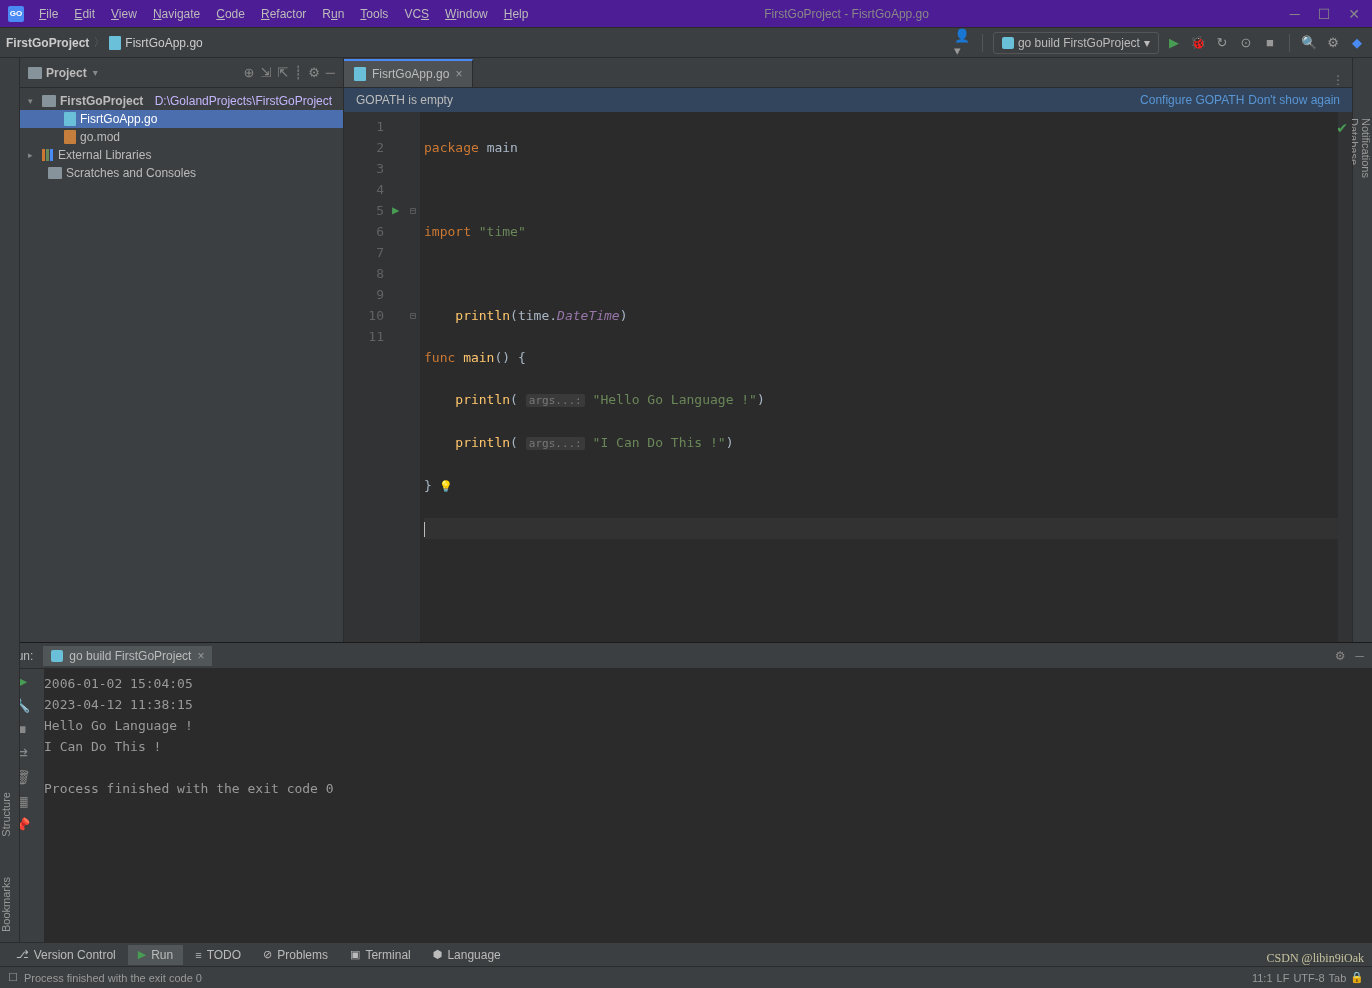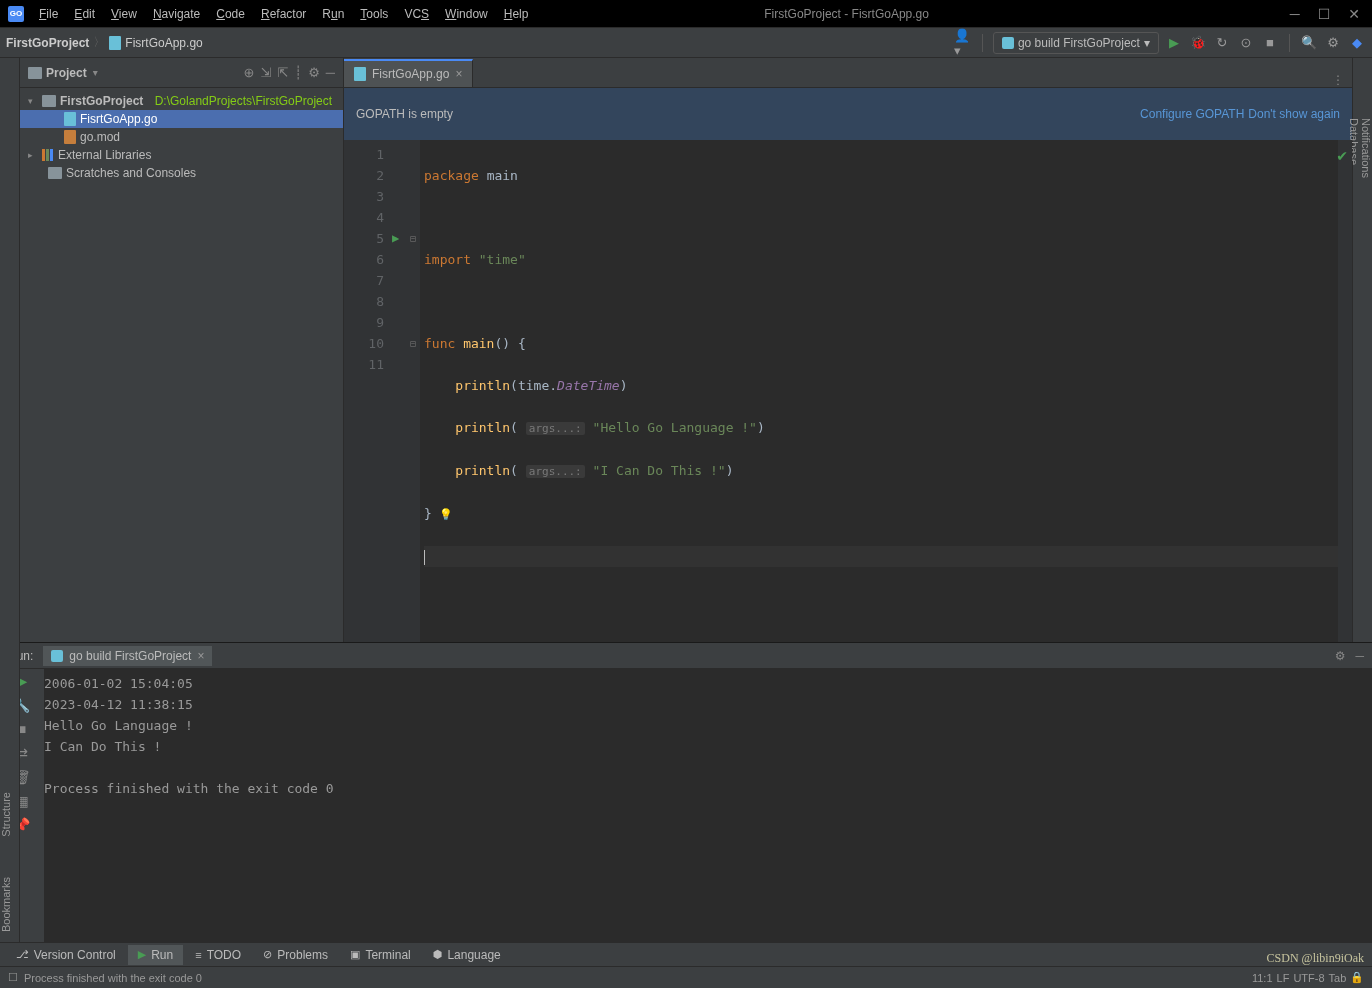--- a/index.html
+++ b/index.html
@@ -9,21 +9,21 @@
   background: #3c3f41;
   color: #bbbbbb;
   width: 1372px;
   height: 988px;
   overflow: hidden;
   display: flex;
   flex-direction: column;
 }
 .titlebar {
   height: 28px;
-  background: #000000;
+  background: #4c1d95;
   display: flex;
   align-items: center;
   border-bottom: 1px solid #2b2b2b;
 }
 .app-icon { width: 16px; height: 16px; background: #4a8af4; margin: 0 8px; border-radius: 2px; font-size:8px; color:#fff; text-align:center; line-height:16px; font-weight:bold;}
 .menu { display: flex; gap: 2px; }
 .menu span { padding: 4px 7px; cursor: pointer; }
 .menu u { text-decoration: underline; }
 .title-center { flex: 1; text-align: center; color: #888; padding-right:120px; }
 .win-controls { display: flex; gap: 18px; padding: 0 12px; color:#888; }
@@ -70,30 +70,30 @@
 .tree-row { display:flex; align-items:center; padding: 2px 4px 2px 8px; gap:4px; cursor:pointer; white-space:nowrap;}
 .tree-row.selected { background:#4b6eaf; color:#fff; }
 .tree-row .indent1 { width:16px; }
 .tree-row .indent2 { width:32px; }
 .chevron { width:10px; font-size:9px; color:#888; }
 .folder-icon { width:14px; height:12px; background:#87939a; border-radius:1px; display:inline-block; }
 .go-file-icon { width:12px; height:14px; background:#69c0d8; border-radius:1px; display:inline-block; }
 .lib-icon { width:12px; height:12px; display:inline-flex; }
 .lib-icon span{width:3px;height:12px;margin-right:1px;}
 .scratch-icon { width:14px;height:12px;background:#87939a;border-radius:1px;display:inline-block;position:relative;}
-.tree .dim { color:#84cc16; }
+.tree .dim { color:#c4b5fd; }
 
 .editor-area { flex:1; display:flex; flex-direction:column; background:#2b2b2b; }
 .editor-tabs { height:30px; background:#3c3f41; border-bottom:1px solid #2b2b2b; display:flex; align-items:flex-end; }
 .editor-tab { padding:6px 10px; background:#515658; border-top:2px solid transparent; display:flex; align-items:center; gap:6px; font-size:12px; border-right:1px solid #2b2b2b;}
 .editor-tab.active { background:#4e5254; border-top-color:#4a8af4; }
 .close-x { font-size:12px; color:#999; cursor:pointer; }
 .editor-tab-right { margin-left:auto; padding:0 8px; color:#888; cursor:pointer;}
 
-.notification-bar { background:#33455c; color:#bbb; padding:19px 12px; display:flex; align-items:center; font-size:12px;}
+.notification-bar { background:#33455c; color:#bbb; padding:5px 12px; display:flex; align-items:center; font-size:12px;}
 .notification-bar .links { margin-left:auto; display:flex; gap:4px;}
 .notification-bar .links span { color:#5896d6; cursor:pointer; }
 
 .code-area { flex:1; display:flex; overflow:hidden; }
 .gutter-col { width:48px; background:#313335; text-align:right; padding:4px 8px 0 0; color:#606366; font-family:"Consolas",monospace; font-size:13px; line-height:21px; position:relative;}
 .gutter-icons { width:18px; background:#313335; font-family:monospace; font-size:13px; line-height:21px; padding-top:4px;}
 .code-text { flex:1; font-family:"Consolas",monospace; font-size:13px; line-height:21px; padding:4px 0 0 4px; white-space:pre; color:#a9b7c6; background:#2b2b2b; position:relative;}
 .code-marker-col { width:14px; background:#313335; position:relative;}
 .fold-col { width:10px; background:#313335; font-family:monospace; font-size:10px; line-height:21px; color:#666; padding-top:4px;}
 
@@ -290,22 +290,22 @@
           <div>&nbsp;</div>
           <div>&nbsp;</div>
         <div>⊟</div>
           <div>&nbsp;</div>
       </div>
       <div class="code-text">
 <div><span class="kw">package </span><span>main</span></div>
 <div>&nbsp;</div>
 <div><span class="kw">import </span><span class="str">"time"</span></div>
 <div>&nbsp;</div>
+<div>    <span class="fn">println</span><span>(time.</span><span class="typ">DateTime</span><span>)</span></div>
 <div><span class="kw">func </span><span class="fn">main</span><span>() {</span></div>
-<div>    <span class="fn">println</span><span>(time.</span><span class="typ">DateTime</span><span>)</span></div>
 <div>    <span class="fn">println</span><span>( </span><span class="hint">args...:</span> <span class="str">"Hello Go Language !"</span><span>)</span></div>
 <div>    <span class="fn">println</span><span>( </span><span class="hint">args...:</span> <span class="str">"I Can Do This !"</span><span>)</span></div>
 <div><span>}</span> <span class="bulb">💡</span></div>
 <div class="caret-line"><span class="cursor"></span></div>
       </div>
       <div class="code-marker-col">
         <span class="checkmark">✔</span>
       </div>
     </div>
   </div>

